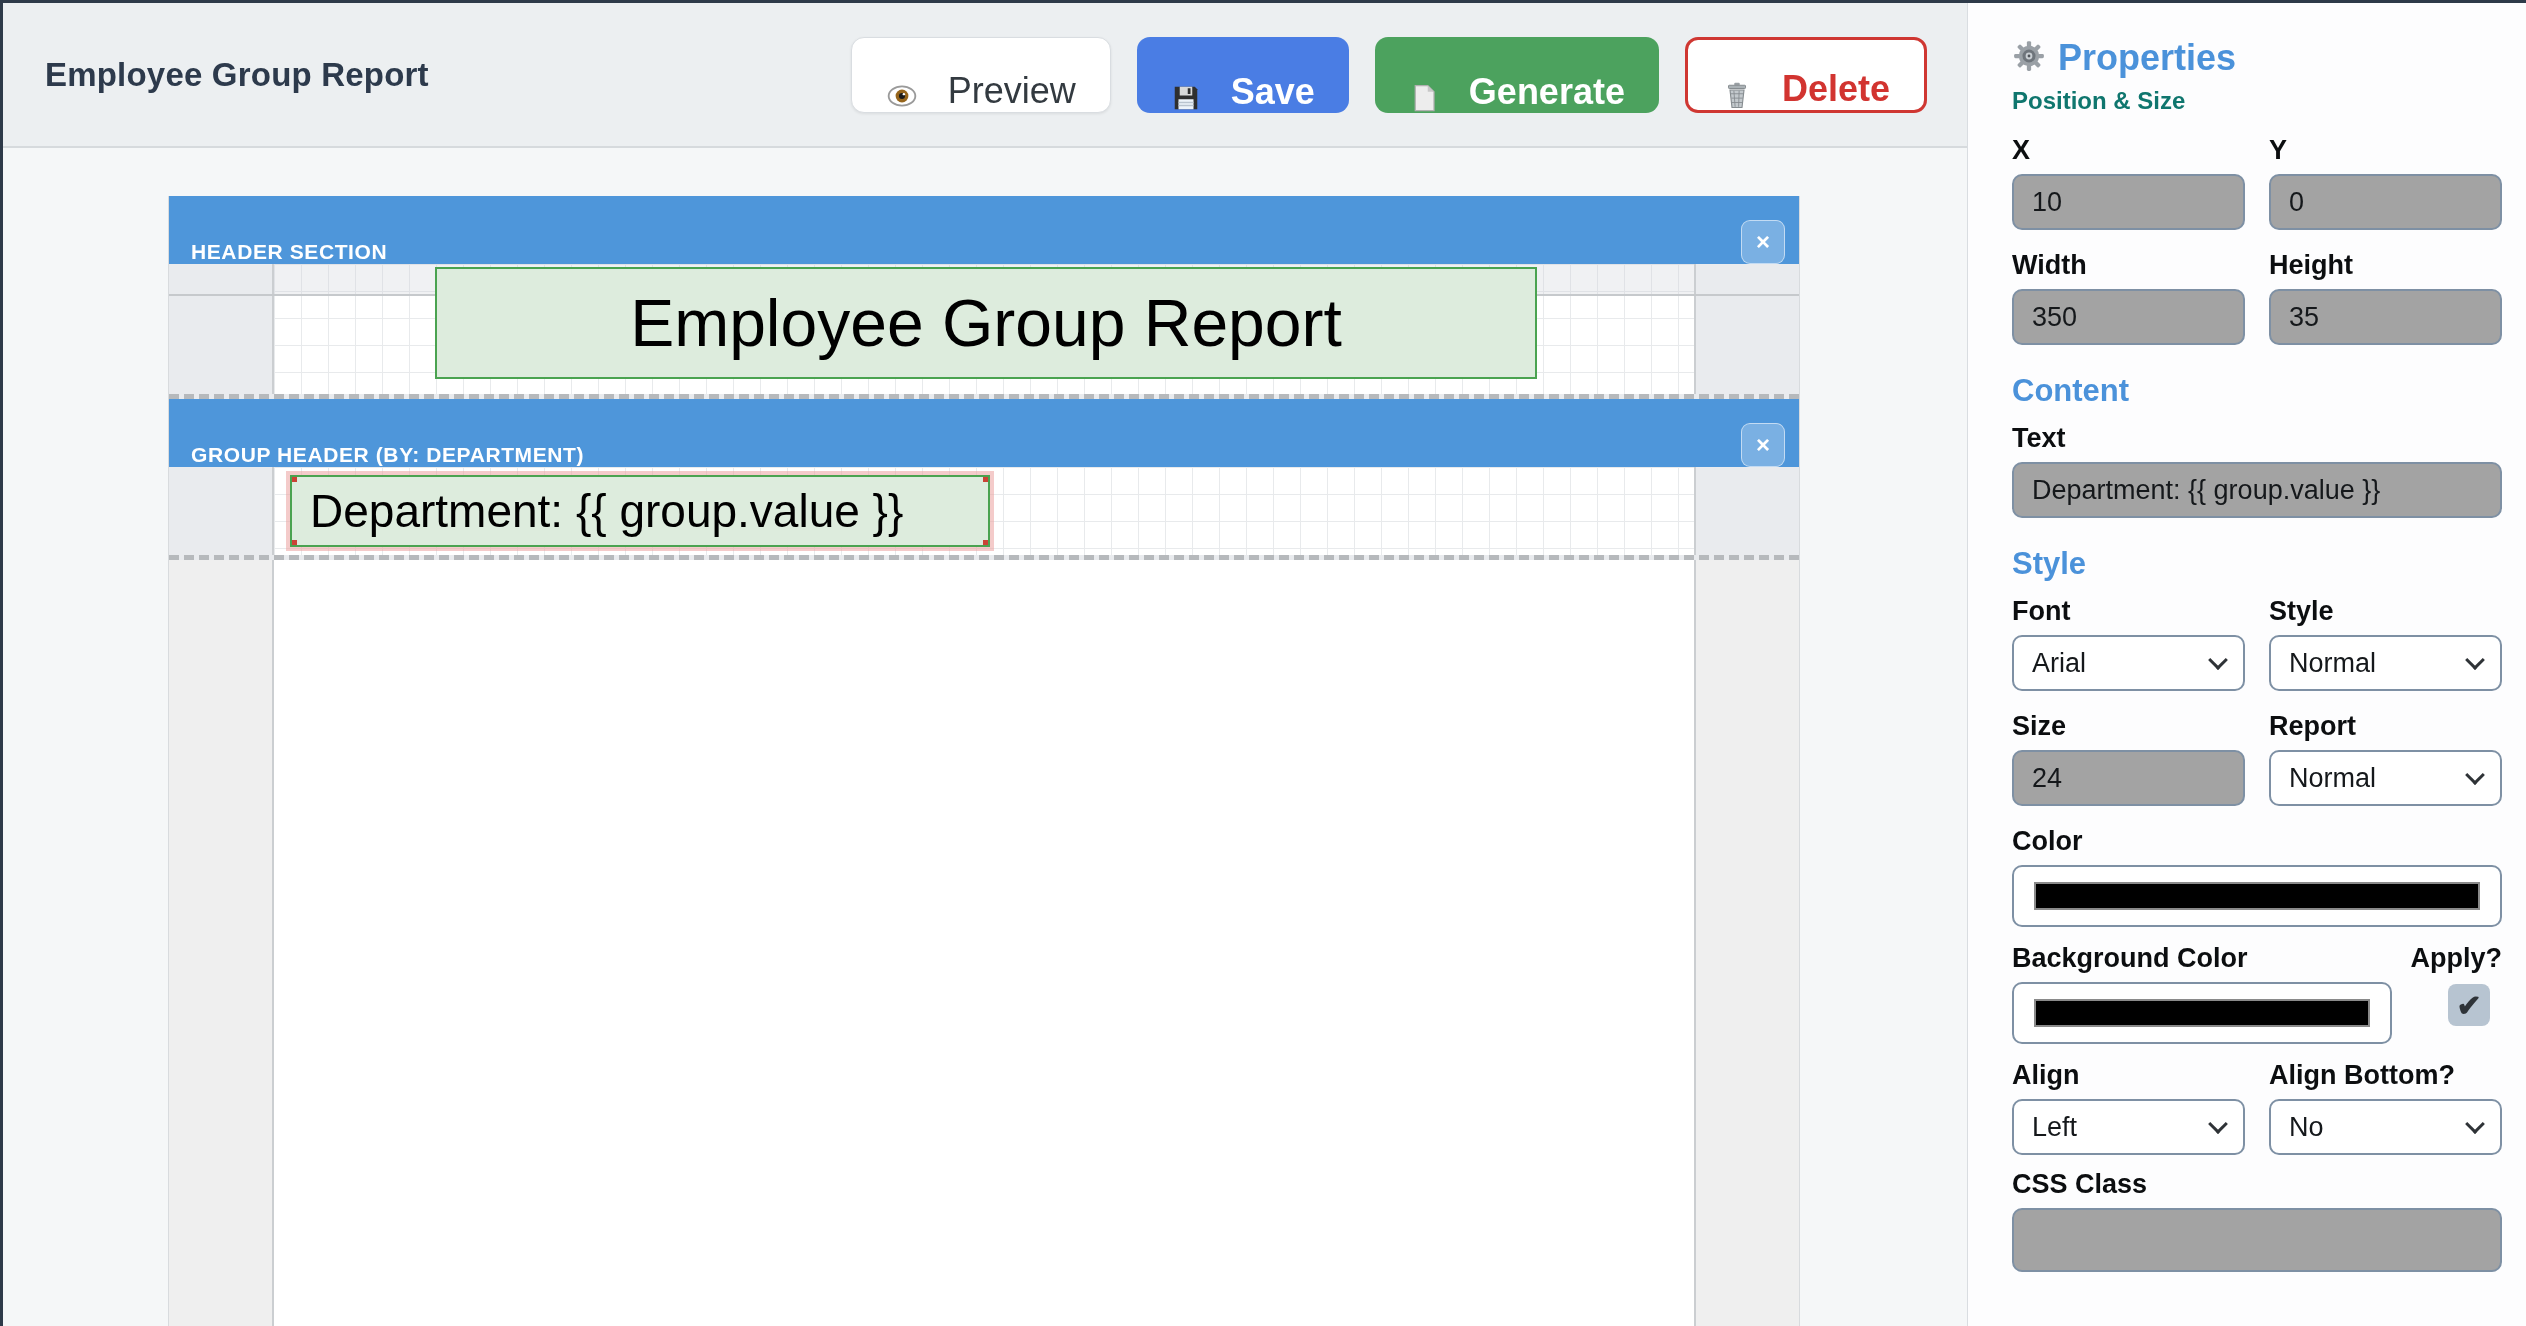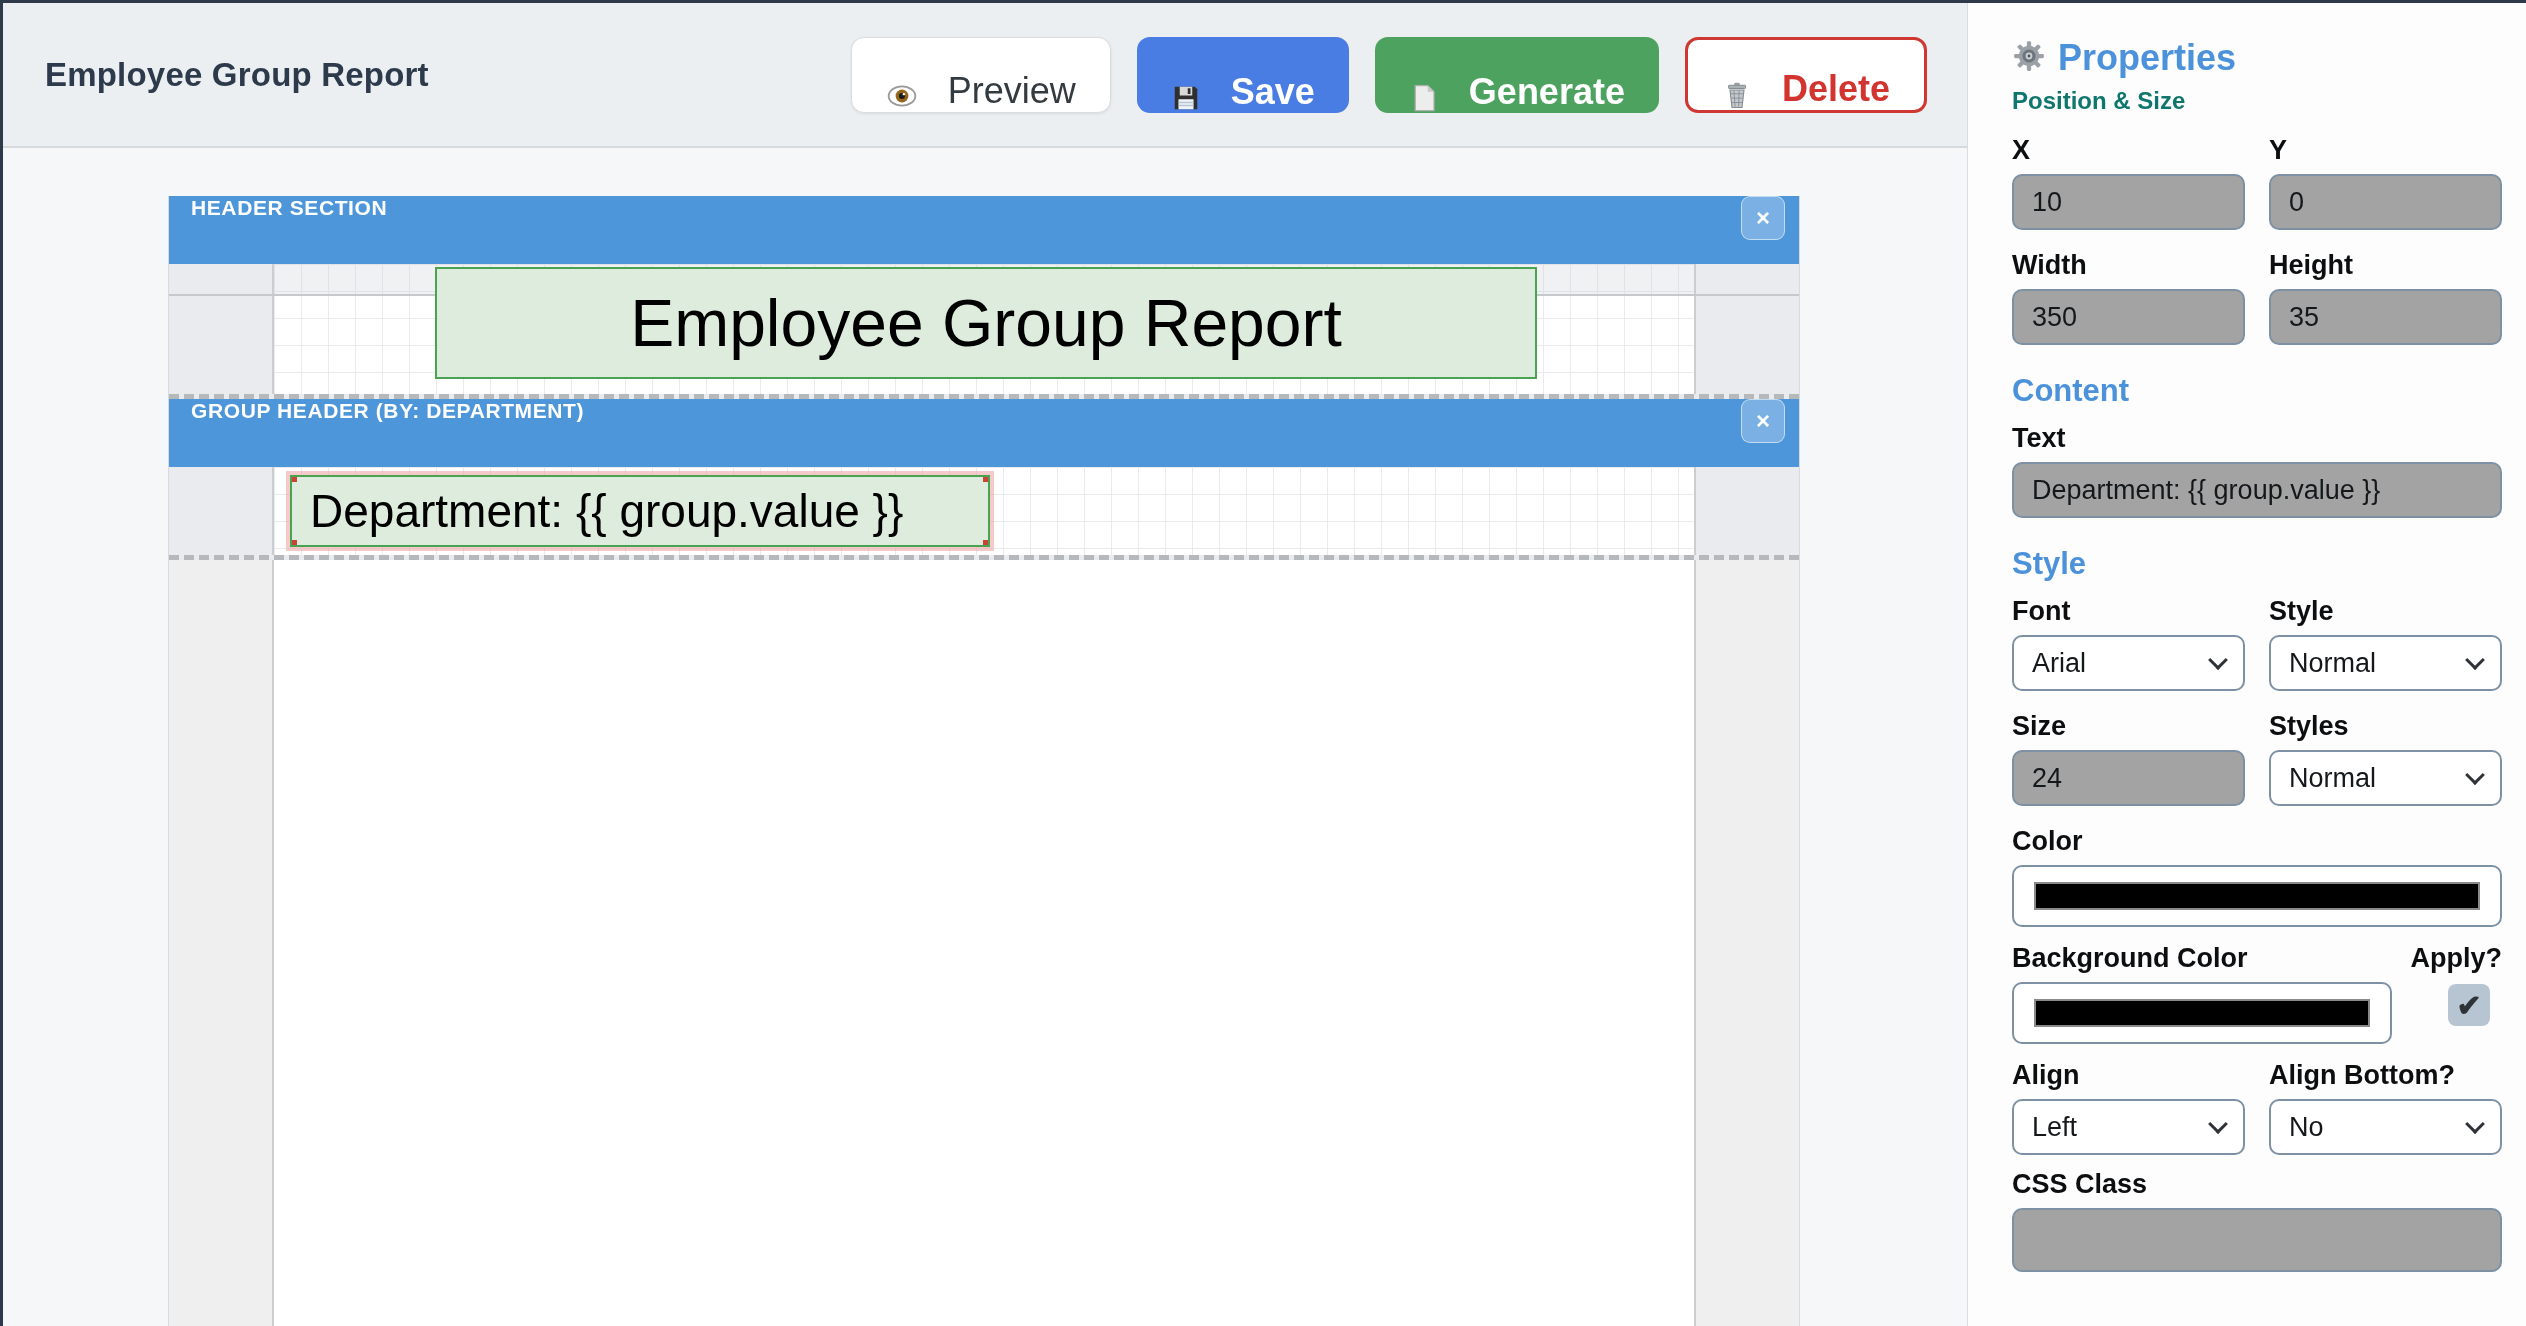--- a/index.html
+++ b/index.html
@@ -27,21 +27,21 @@
   .btn-generate{background:#4ca25e;color:#fff;font-weight:bold;}
   .btn-delete{background:#ffffff;border:3px solid #cf3732;color:#d23430;font-weight:bold;}
   
   .canvas{flex:1 1 auto;position:relative;background:#f5f7f8;overflow:hidden;}
   .paper{
     position:absolute;left:165px;top:48px;width:1632px;bottom:0;
     display:flex;flex-direction:column;
     border-left:1px solid #d8dbde;border-right:1px solid #d8dbde;
   }
   .section-bar{
-    height:68px;flex:0 0 68px;background:#4e96da;display:flex;align-items:flex-start;
+    height:68px;flex:0 0 68px;background:#4e96da;display:flex;align-items:flex-end;
     padding:0 14px 0 22px;
   }
   .section-title{color:#fff;font-weight:bold;font-size:21px;letter-spacing:.6px;text-transform:uppercase;}
   .section-close{
     margin-left:auto;width:44px;height:44px;border-radius:9px;
     background:rgba(255,255,255,.25);border:1px solid rgba(255,255,255,.55);
     color:#fff;font-size:24px;font-weight:bold;display:flex;align-items:center;justify-content:center;
     cursor:pointer;line-height:1;
   }
   .section-content{position:relative;background:#e9ebee;border-bottom:5px dashed #b6b9bc;}
@@ -275,21 +275,21 @@
         </div>
       </div>
     </div>
 
     <div class="field-row">
       <div>
         <label class="field-label">Size</label>
         <input class="tb-input" value="24" style="">
       </div>
       <div>
-        <label class="field-label">Styles</label>
+        <label class="field-label">Report</label>
         <div class="tb-select">
           <span>Normal</span>
           <span class="chev"></span>
         </div>
       </div>
     </div>
 
     <div class="mb16">
       <label class="field-label">Color</label>
       <div class="color-input">

